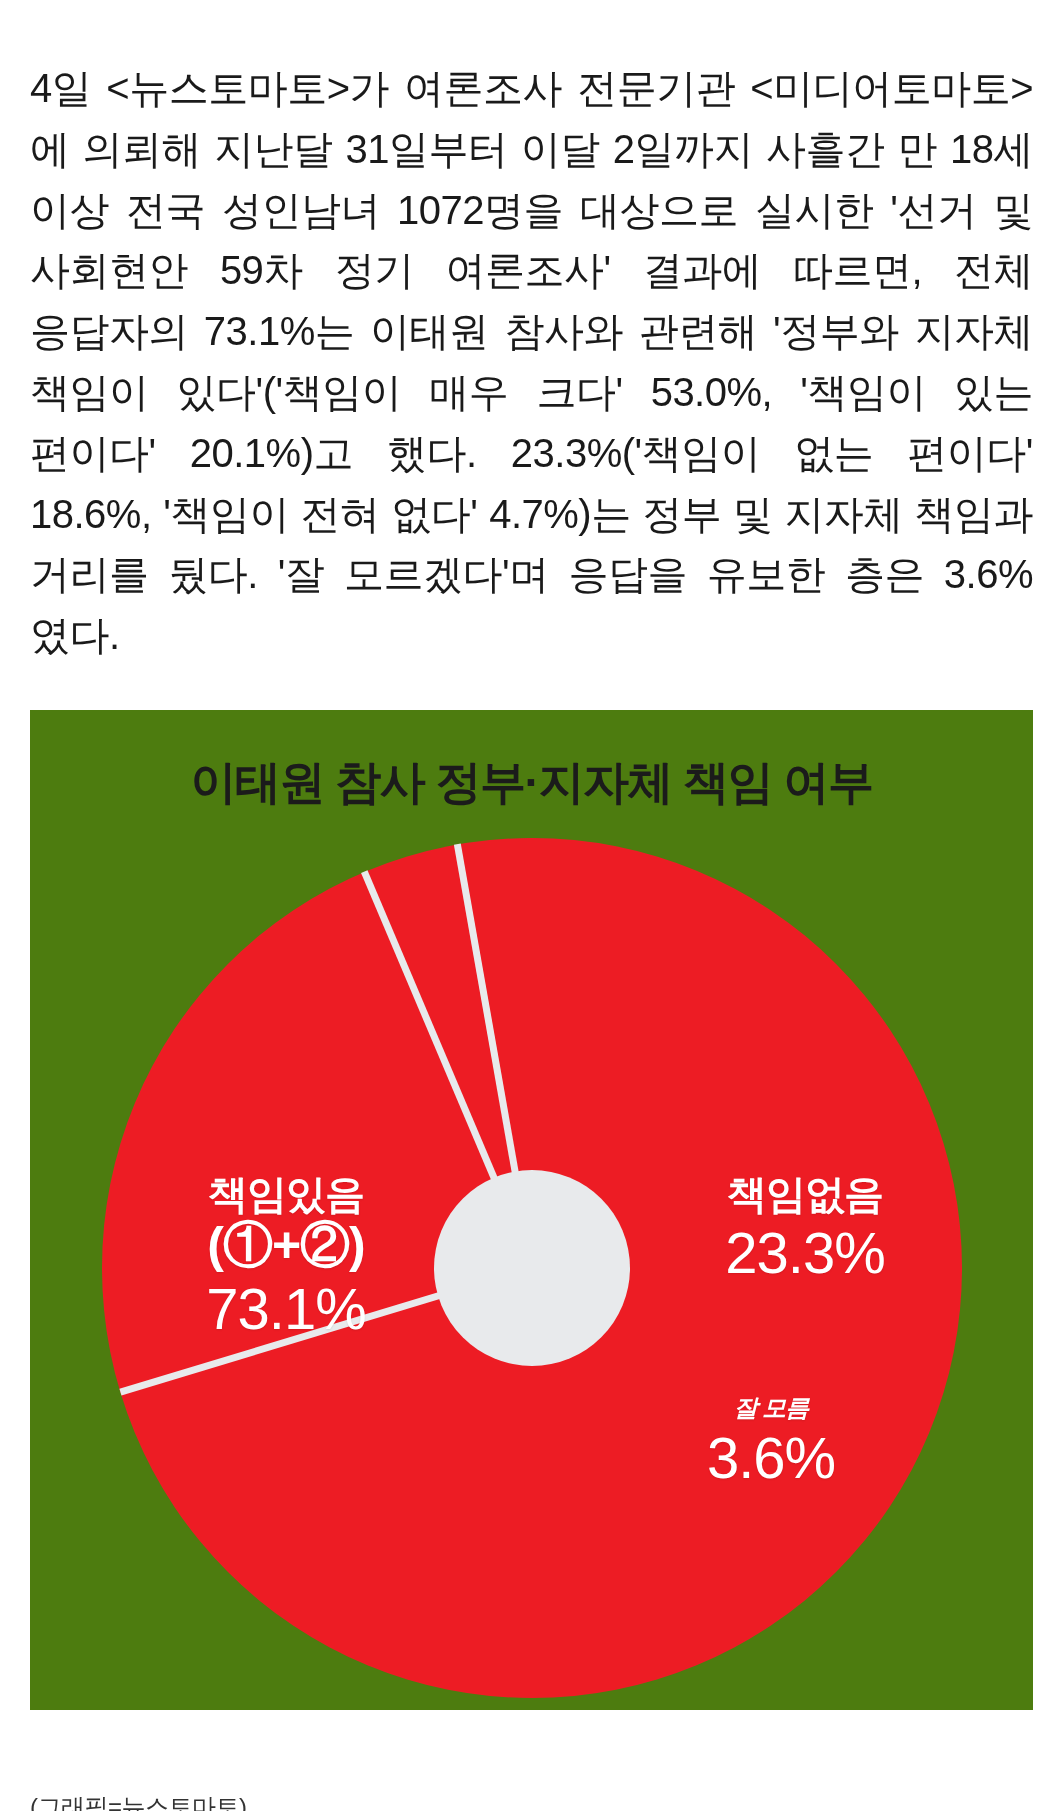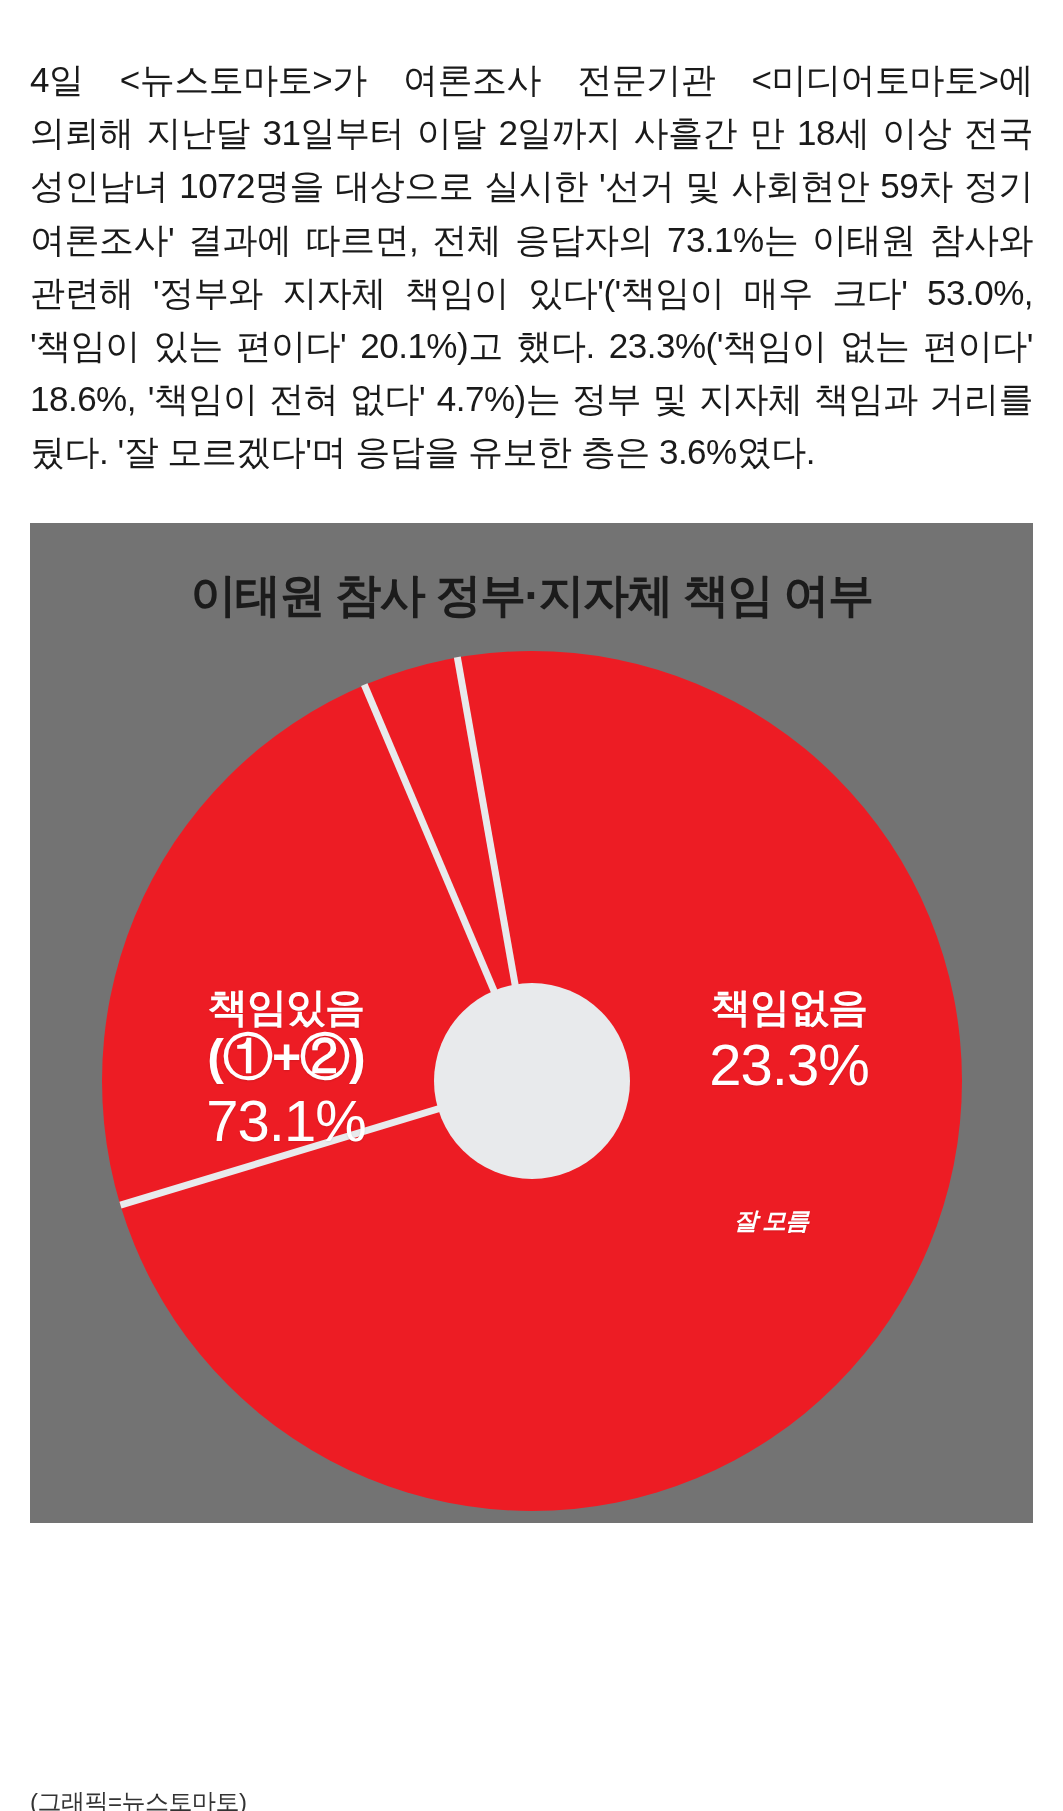--- a/index.html
+++ b/index.html
@@ -18,36 +18,36 @@
     position: relative;
     width: 1063px;
     height: 1811px;
     box-sizing: border-box;
     padding: 0 30px;
   }
 
   
   .article {
     padding-top: 18px;
-    font-size: 35px;
+    font-size: 40px;
     line-height: 1.52;
     letter-spacing: -0.5px;
     text-align: justify;
     text-justify: inter-character;
     word-break: keep-all;
     color: #1a1a1a;
   }
 
   
   .graphic {
     position: relative;
     margin-top: 44px;
     width: 1003px;
     height: 1000px;
-    background: #737373;
+    background: #4d7c0f;
     overflow: hidden;
   }
   .graphic-title {
     position: absolute;
     top: 42px;
     left: 0;
     width: 100%;
     text-align: center;
     font-size: 46px;
     font-weight: bold;
@@ -117,21 +117,21 @@
     display: block;
     margin-top: 4px;
   }
 
   #label-responsible {
     left: 96px;
     top: 462px;
     width: 320px;
   }
   #label-not-responsible {
-    right: 84px;
+    right: 68px;
     top: 462px;
     width: 320px;
   }
   #label-dontknow {
     right: 112px;
     top: 685px;
     width: 300px;
   }
   #label-dontknow .name { font-size: 24px; font-style: italic; }
   #label-dontknow .value { font-size: 58px; }
@@ -171,19 +171,20 @@
       <span class="value">73.1%</span>
     </div>
 
     <div class="slice-label" id="label-not-responsible">
       <span class="name">책임없음</span>
       <span class="value">23.3%</span>
     </div>
 
     <div class="slice-label" id="label-dontknow">
       <span class="name">잘 모름</span>
+      <span class="value">3.6%</span>
     </div>
 
   </div>
 
   <div class="credit">(그래픽=뉴스토마토)</div>
 
 </div>
 
 </body></html>

